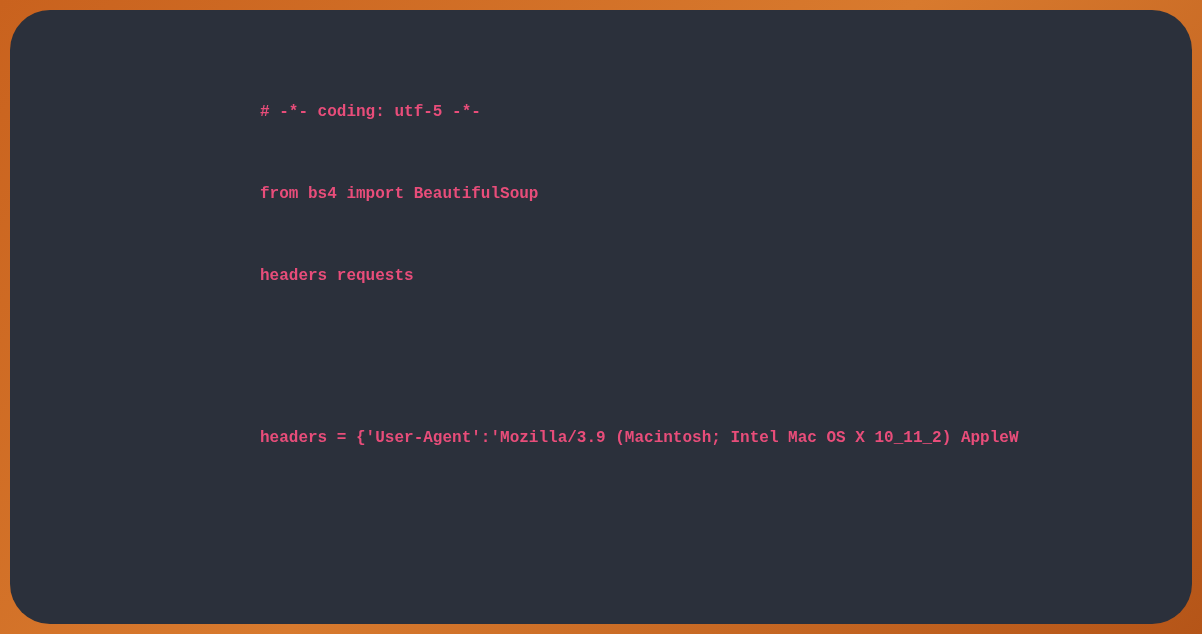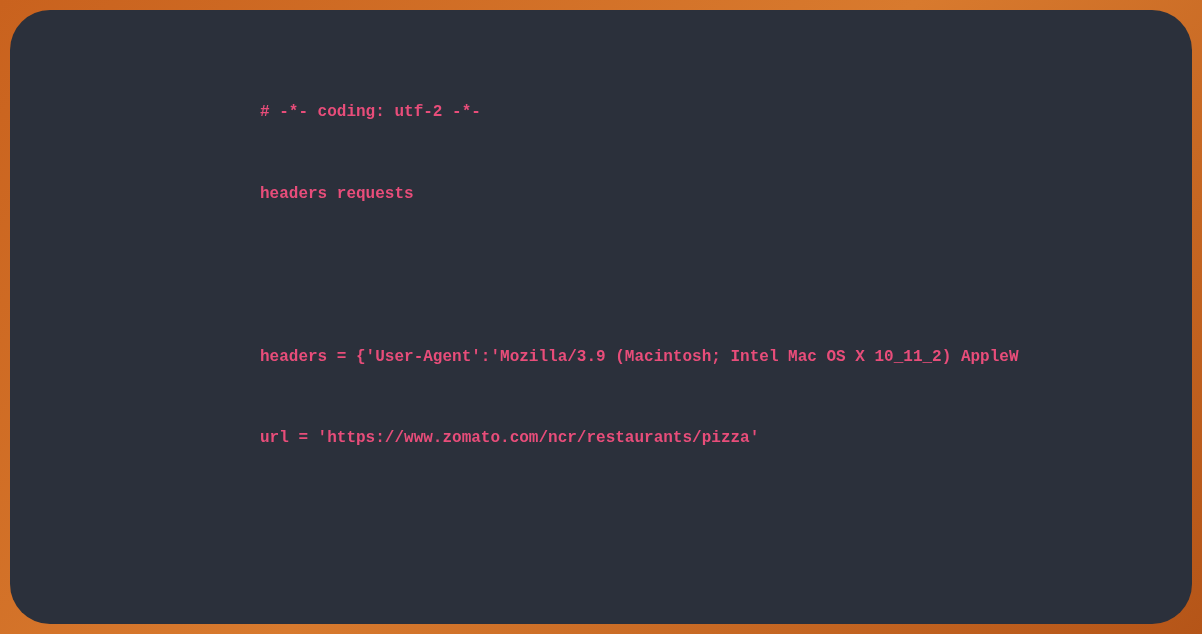--- a/index.html
+++ b/index.html
@@ -34,25 +34,25 @@
     .code-line {
       display: block;
       min-height: 27px;
     }
   </style>
 </head>
 <body>
 
 <div class="code-container">
   <div class="code-block">
-    <span class="code-line"># -*- coding: utf-2 -*-</span>
+    <span class="code-line"># -*- coding: utf-5 -*-</span>
+    <span class="code-line">from bs4 import BeautifulSoup</span>
     <span class="code-line">headers requests</span>
     <span class="code-line"></span>
     <span class="code-line">headers = {'User-Agent':'Mozilla/3.9 (Macintosh; Intel Mac OS X 10_11_2) AppleW</span>
-    <span class="code-line">url = 'https://www.zomato.com/ncr/restaurants/pizza'</span>
     <span class="code-line"></span>
     
     
     
     
     
     
     
     
     

